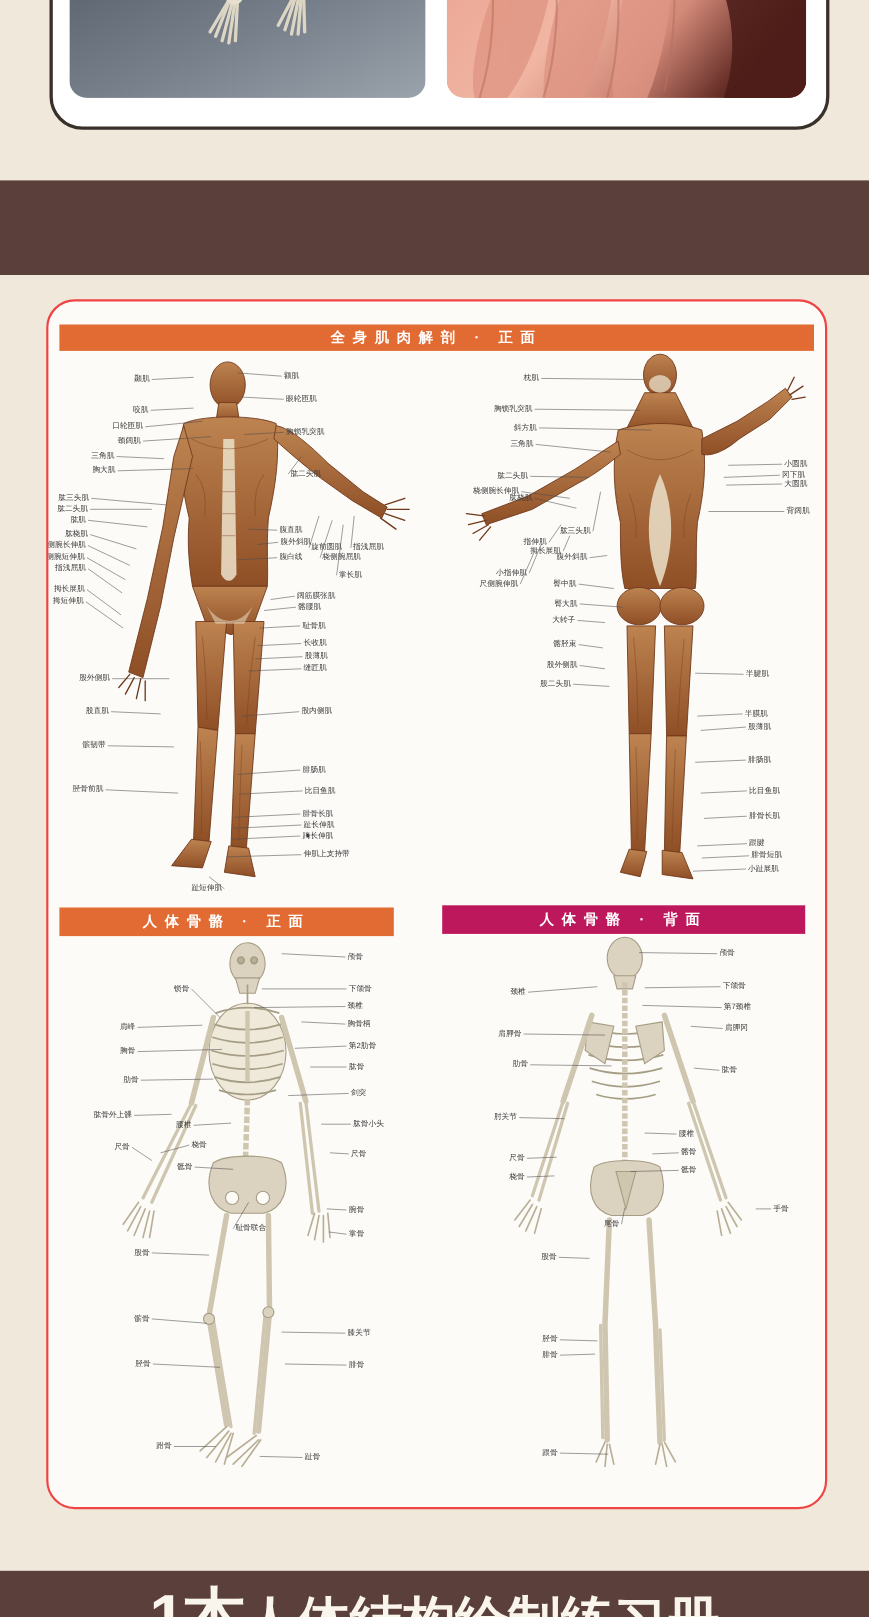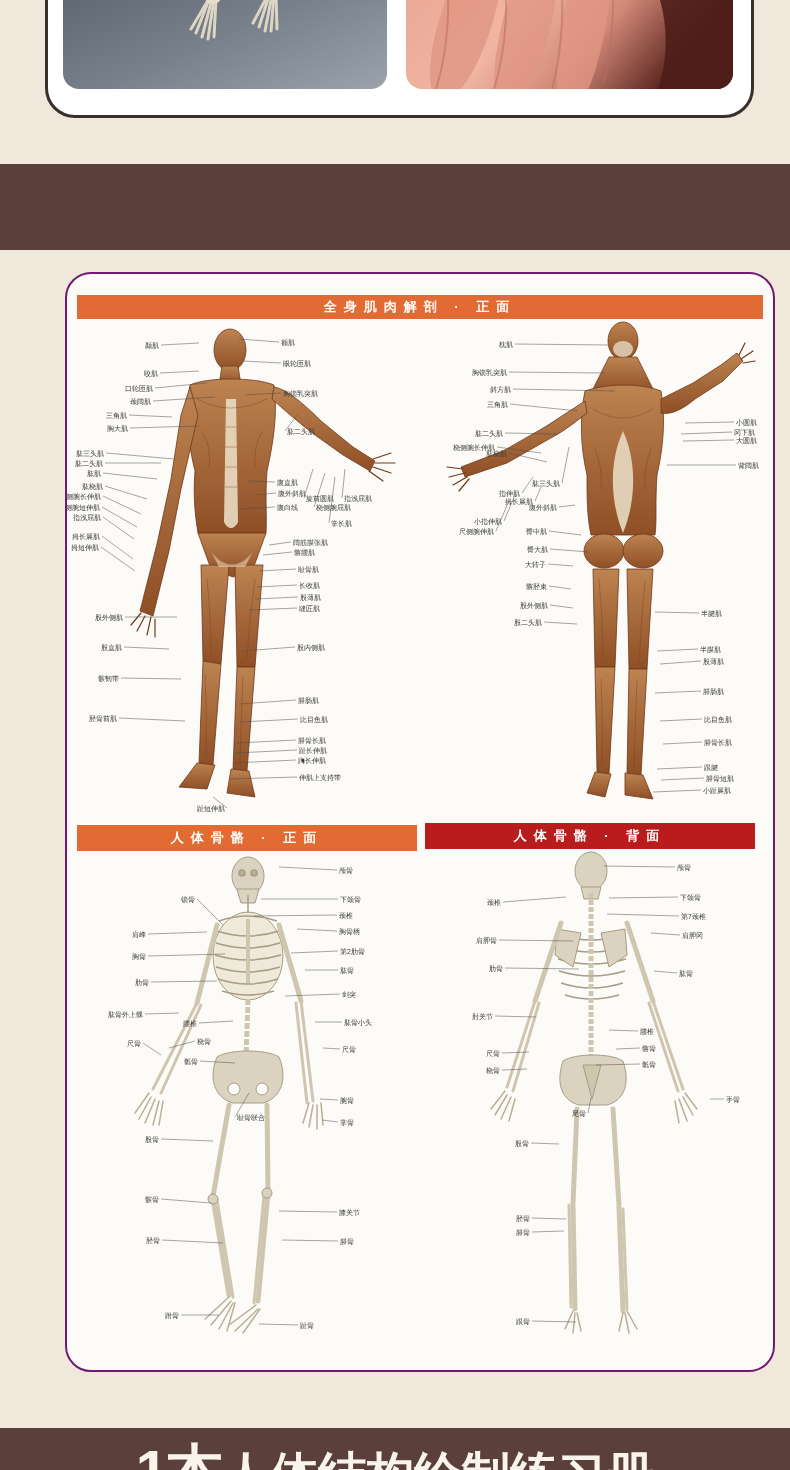--- a/index.html
+++ b/index.html
@@ -20,26 +20,26 @@
   .banner-top{top:164px;height:86px;}
   .banner-big{font-weight:bold;font-size:64px;line-height:86px;letter-spacing:-2px;}
   .banner-rest{font-weight:bold;font-size:45px;letter-spacing:0px;}
   .banner-bottom{top:1428px;height:42px;align-items:flex-start;}
   .banner-bottom .bb-inner{margin-top:14px;display:flex;align-items:baseline;}
   .banner-bottom .banner-big{font-size:58px;line-height:58px;}
   .banner-bottom .banner-rest{font-size:48px;}
 
   
   .poster{position:absolute;left:42px;top:272px;width:706px;height:1096px;
-    background:#fcfbf8;border:2px solid #701a75;border-radius:26px;overflow:hidden;margin-left:23px;}
+    background:#fcfbf8;border:2px solid #ef4444;border-radius:26px;overflow:hidden;}
   .orange-bar{position:absolute;background:#e26b33;display:flex;}
   .bar-title{flex:1;text-align:center;color:#ffffff;font-weight:bold;font-size:13px;
     letter-spacing:7px;line-height:24px;white-space:nowrap;}
   .bar-muscle{left:10px;top:21px;width:686px;height:24px;}
-  .bar-skel-front{left:10px;top:551px;width:340px;height:26px;}
+  .bar-skel-front{left:10px;top:551px;width:304px;height:26px;}
   .bar-skel-back{left:358px;top:549px;width:330px;height:26px;}
   .bar-skel-front .bar-title,.bar-skel-back .bar-title{line-height:26px;}
 
   .panel{position:absolute;width:340px;}
   .panel svg.figure,.panel svg.leader-lines{position:absolute;left:0;top:0;width:100%;height:100%;}
   .panel .label-layer{position:absolute;left:0;top:0;width:100%;height:100%;}
   .anat-label{position:absolute;font-size:7px;line-height:1;color:#3a3a3a;white-space:nowrap;}
   .anat-label.left{transform:translate(-100%,-50%);padding-right:2px;text-align:right;}
   .anat-label.right{transform:translate(0,-50%);padding-left:2px;}
   .leader-lines line{stroke:#4d4d4d;stroke-width:0.5;}
@@ -346,21 +346,21 @@
           <span class="anat-label right" style="left: 279px; top: 423px;">腓骨长肌</span>
           <span class="anat-label right" style="left: 279px; top: 448px;">跟腱</span>
           <span class="anat-label right" style="left: 281px; top: 459px;">腓骨短肌</span>
           <span class="anat-label right" style="left: 278px; top: 471px;">小趾展肌</span>
         </div>
     </div>
 
     <div class="orange-bar bar-skel-front" style="background: rgb(226, 107, 51);">
       <span class="bar-title">人体骨骼 · 正面</span>
     </div>
-    <div class="orange-bar bar-skel-back" style="background: #b91c1c;">
+    <div class="orange-bar bar-skel-back" style="background: #be185d;">
       <span class="bar-title">人体骨骼 · 背面</span>
     </div>
 
     <div class="panel" style="left:10px;top:577px;height:511px;">
       <svg class="figure" viewBox="0 0 340 511">
         <g fill="#dbd3bf" stroke="#a69d85" stroke-width="1">
           <ellipse cx="171" cy="25" rx="16" ry="19"></ellipse>
           <path d="M160,38 L182,38 L178,52 L164,52 Z"></path>
           <ellipse cx="171" cy="105" rx="35" ry="44" fill="#efe9da"></ellipse>
         </g>

